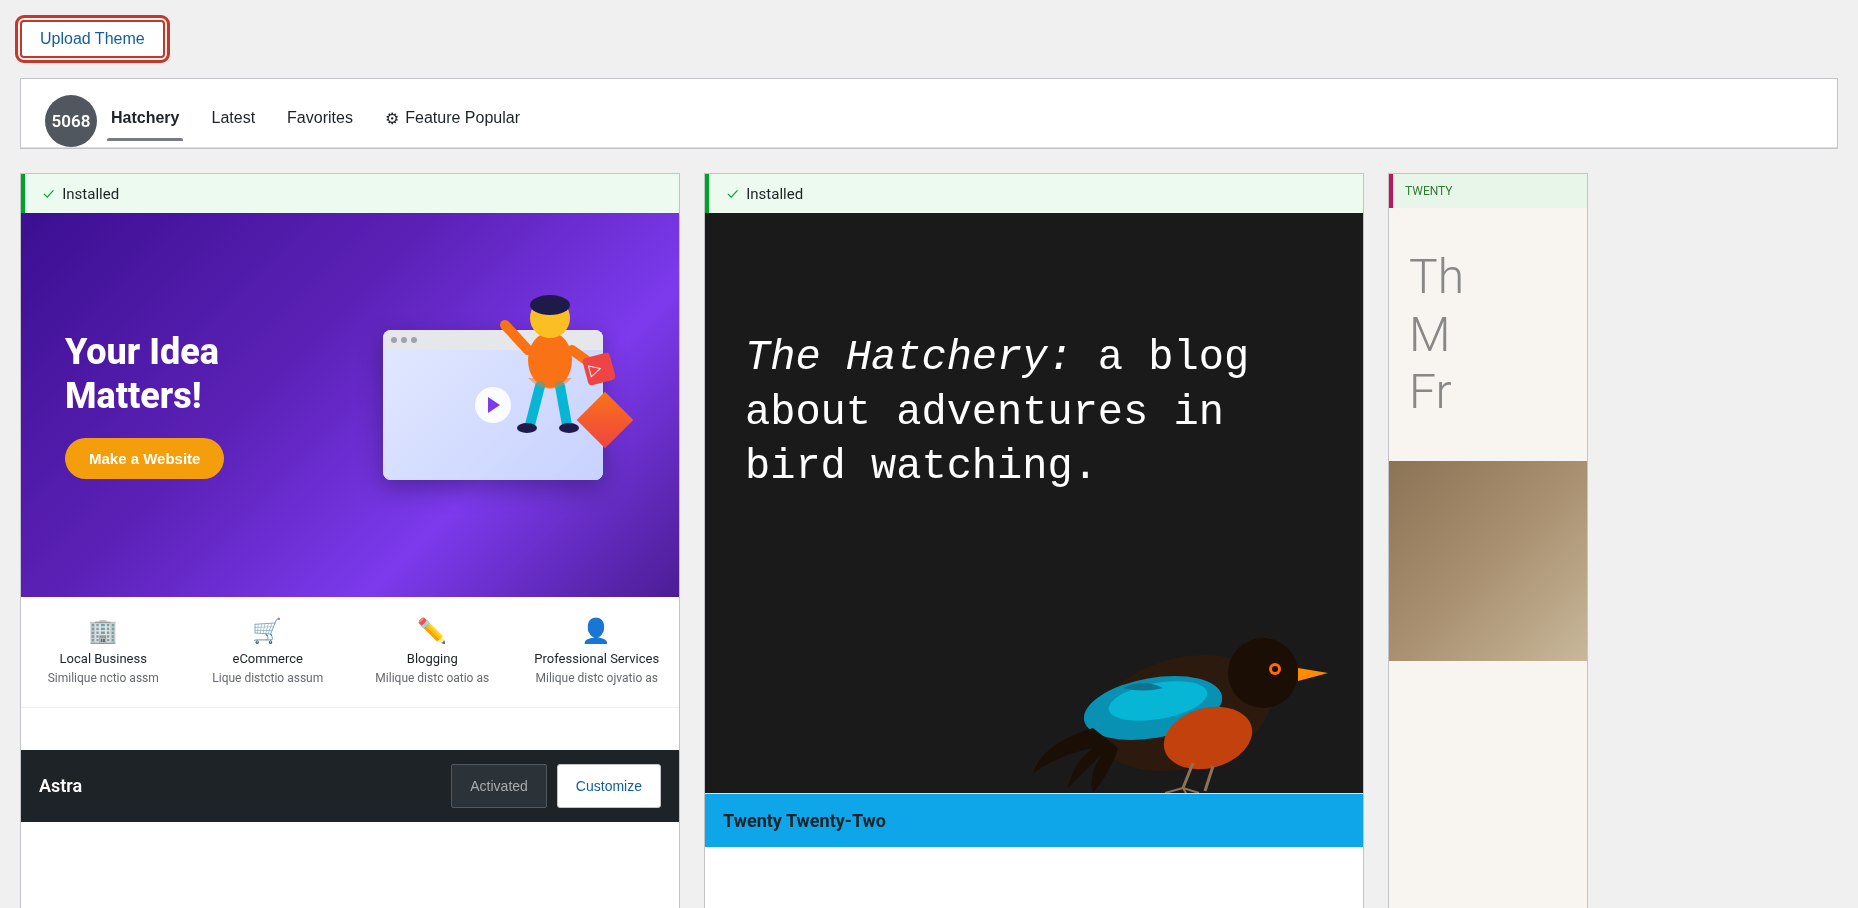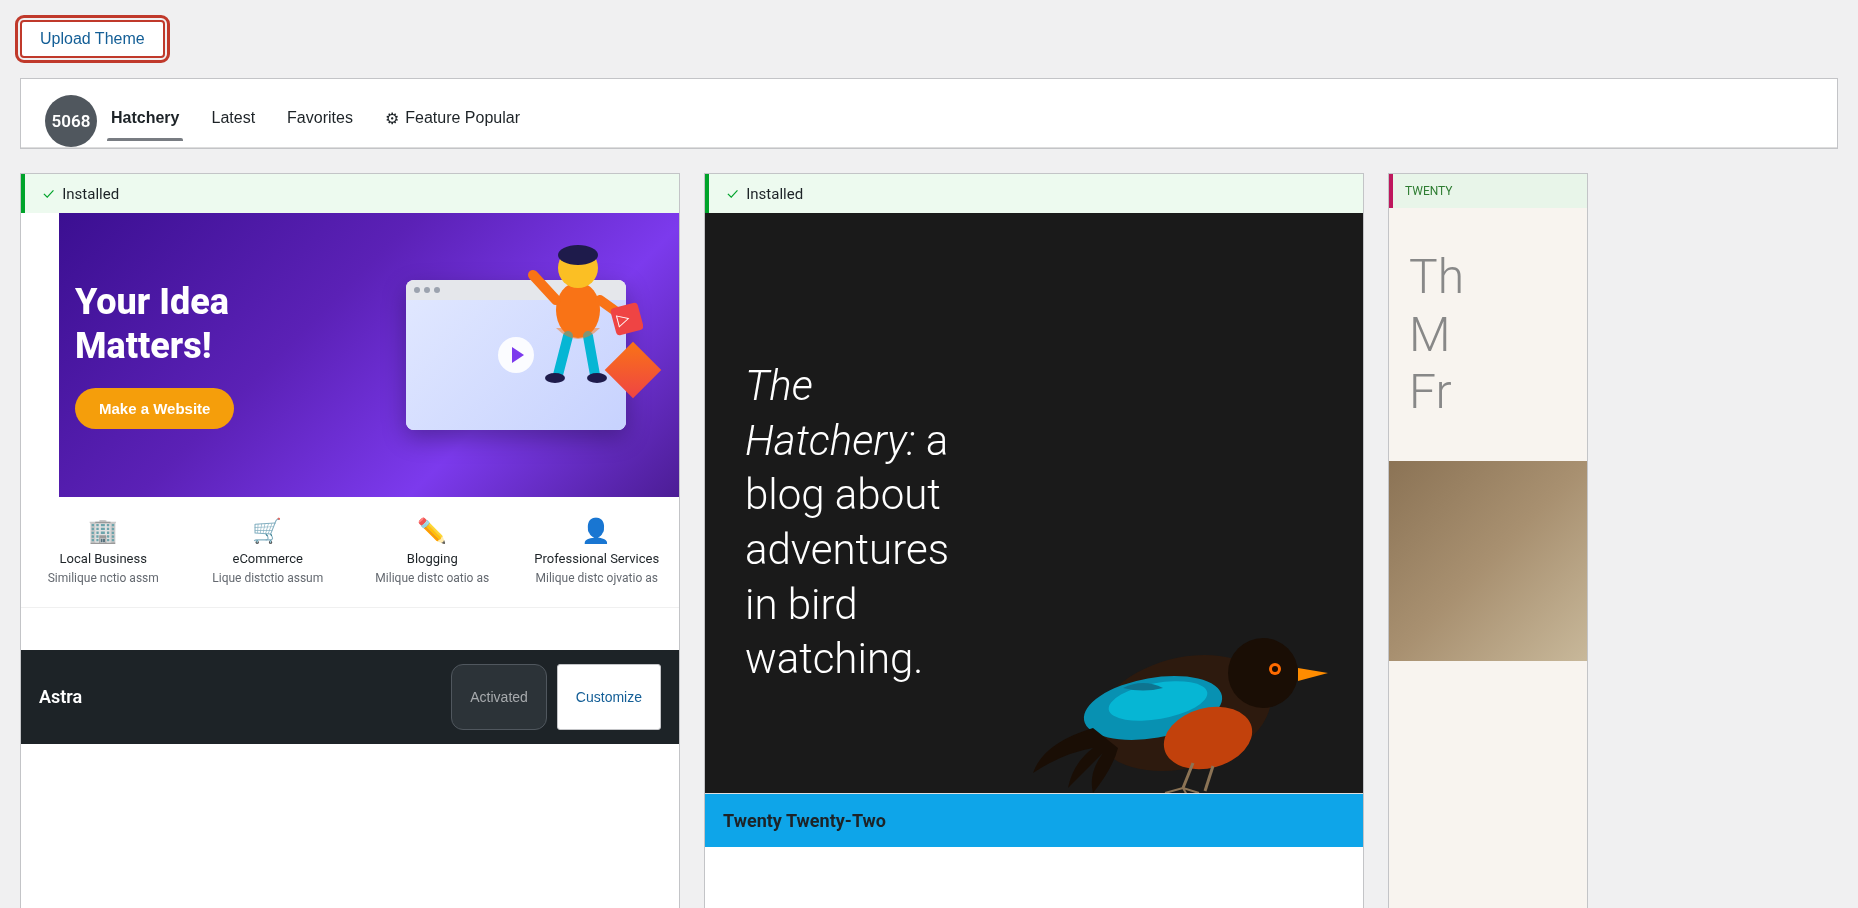--- a/index.html
+++ b/index.html
@@ -157,27 +157,26 @@
     }
 
     .check-icon {
       color: #00a32a;
       font-size: 16px;
     }
 
     
     .astra-preview {
       background: linear-gradient(135deg, #3b0f91 0%, #5b21b6 40%, #7c3aed 70%, #4c1d95 100%);
-      height: 284px;
+      height: 384px;
       position: relative;
       overflow: hidden;
       display: flex;
       align-items: center;
-      padding: 16px;
-      margin-left: 38px;
+      padding: 44px;
     }
 
     .astra-left {
       flex: 1;
     }
 
     .astra-title {
       color: #fff;
       font-size: 36px;
       font-weight: 800;
@@ -333,45 +332,46 @@
 
     .theme-actions {
       display: flex;
       gap: 10px;
     }
 
     .btn-activated {
       background: #2c3338;
       color: #a7aaad;
       border: 1px solid #50575e;
-      border-radius: 12px;
+      border-radius: 2px;
       padding: 8px 18px;
       font-size: 14px;
       cursor: default;
     }
 
     .btn-customize {
       background: #fff;
       color: #135e96;
       border: 1px solid #c3c4c7;
       border-radius: 3px;
-      padding: 24px 18px;
+      padding: 13px 18px;
       font-size: 14px;
       cursor: pointer;
     }
 
     
     .ttwo-preview {
       background: #1a1a1a;
       height: 580px;
       position: relative;
       overflow: hidden;
       display: flex;
-      flex-direction: row;
+      flex-direction: column;
       justify-content: flex-start;
+      font-family: Liberation Mono, monospace;
     }
 
     .ttwo-text-area {
       padding: 40px 40px 0 40px;
       flex: 1;
       display: flex;
       flex-direction: column;
       justify-content: center;
     }
 

